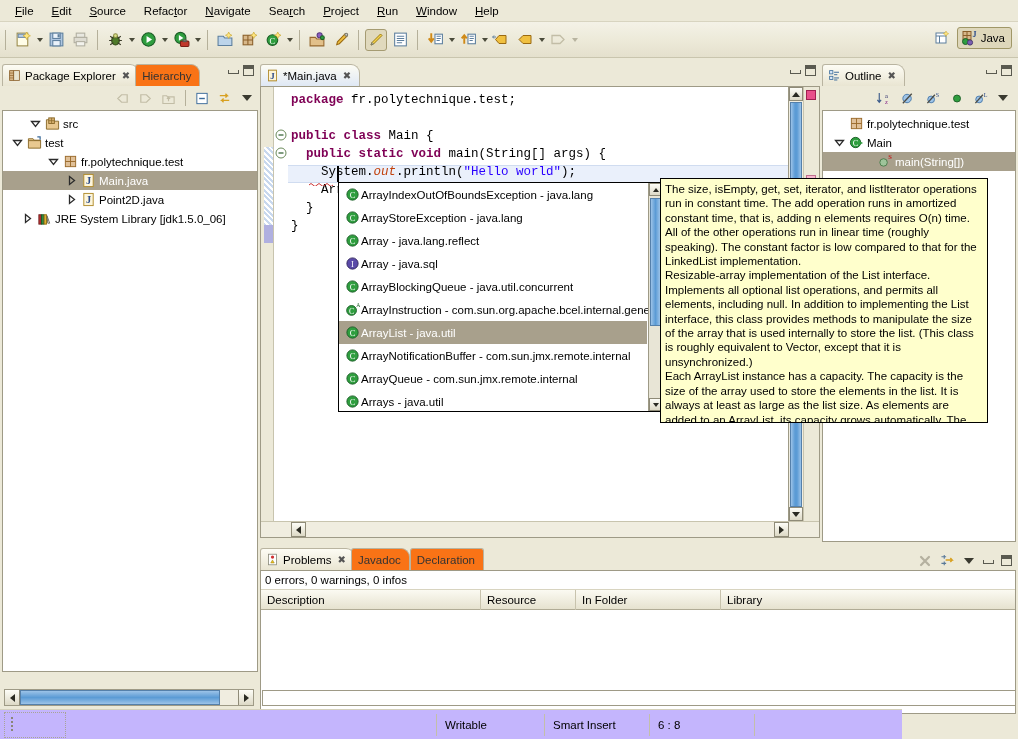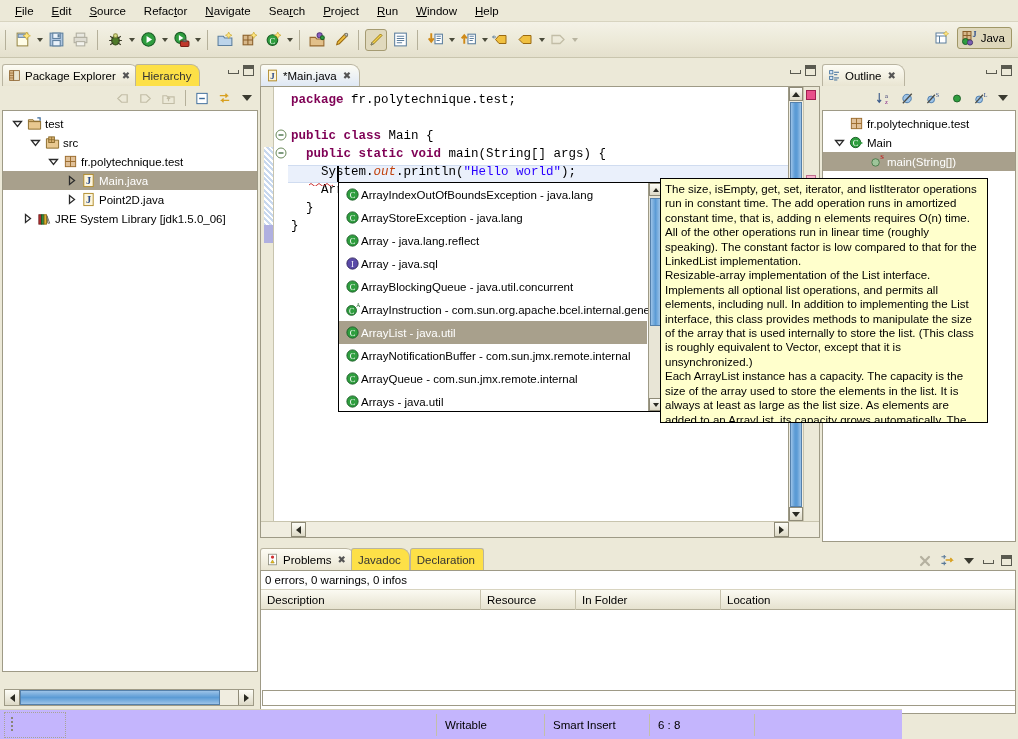--- a/index.html
+++ b/index.html
@@ -99,21 +99,21 @@
     border-top-left-radius: 3px;
     border-top-right-radius: 9px;
     position: relative;
     cursor: default;
   }
   .ptab.active {
     background: linear-gradient(to bottom,#fdfcf4,#e9e5d2);
     font-weight: normal;
   }
   .ptab.inactive {
-    background: #fde047;
+    background: #f97316;
     color: #333;
   }
   .ptab-close {
     font-size: 10px; color: #555; line-height: 1;
     margin-left: 2px;
   }
   .panel-toolbar {
     height: 24px; display: flex; align-items: center; justify-content: flex-end;
     gap: 2px; padding-right: 4px;
     background: #ece9d8;
@@ -490,49 +490,49 @@
         <svg width="17" height="15" viewBox="0 0 16 16">
           <path d="M3 5 h8 l-2 -2 M11 5 l-2 2" stroke="#d8a020" stroke-width="1.4" fill="none"></path>
           <path d="M13 10 H5 l2 -2 M5 10 l2 2" stroke="#d8a020" stroke-width="1.4" fill="none"></path>
         </svg>
         <div style="width:0;height:0;border-left:5px solid transparent;border-right:5px solid transparent;border-top:6px solid #3a3a30;margin-left:3px;"></div>
       </div>
     </div>
 
     <div class="panel-body" style="width:256px; height:562px;">
       <div id="pe-tree" style="padding-top:3px;">
+          <div class="tree-row" style="padding-left: 24px;">
+            <div class="twisty">
+              <svg width="11" height="11" viewBox="0 0 11 11">
+                <path d="M1.5 3.5 L9.5 3.5 L5.5 8.5 z" fill="none" stroke="#2b2b2b" stroke-width="1.3"></path>
+              </svg>
+            </div>
+            <span class="tree-ico">
+              <svg width="15" height="15" viewBox="0 0 16 16">
+                <path d="M1.5 4 h5 l1.2 1.5 H14.5 v8.5 H1.5 z" fill="#e8c890" stroke="#8a6a2a"></path>
+                <rect x="4" y="2" width="6" height="6" fill="#d8b070" stroke="#8a6a2a"></rect>
+                <path d="M7 2 v6 M4 5 h6" stroke="#8a6a2a" stroke-width=".8"></path>
+              </svg>
+            </span>
+            <span class="tree-label">src</span>
+          </div>
           <div class="tree-row" style="padding-left: 6px;">
             <div class="twisty">
               <svg width="11" height="11" viewBox="0 0 11 11">
                 <path d="M1.5 3.5 L9.5 3.5 L5.5 8.5 z" fill="none" stroke="#2b2b2b" stroke-width="1.3"></path>
               </svg>
             </div>
             <span class="tree-ico">
               <svg width="15" height="15" viewBox="0 0 16 16">
                 <path d="M1.5 4 h5 l1.2 1.5 H14.5 v8.5 H1.5 z" fill="#e8c890" stroke="#8a6a2a"></path>
                 <path d="M1.5 6 h13" stroke="#8a6a2a"></path>
                 <path d="M11 2 h3 v3" fill="none" stroke="#3a6a9a" stroke-width="1.3"></path>
               </svg>
             </span>
             <span class="tree-label">test</span>
-          </div>
-          <div class="tree-row" style="padding-left: 24px;">
-            <div class="twisty">
-              <svg width="11" height="11" viewBox="0 0 11 11">
-                <path d="M1.5 3.5 L9.5 3.5 L5.5 8.5 z" fill="none" stroke="#2b2b2b" stroke-width="1.3"></path>
-              </svg>
-            </div>
-            <span class="tree-ico">
-              <svg width="15" height="15" viewBox="0 0 16 16">
-                <path d="M1.5 4 h5 l1.2 1.5 H14.5 v8.5 H1.5 z" fill="#e8c890" stroke="#8a6a2a"></path>
-                <rect x="4" y="2" width="6" height="6" fill="#d8b070" stroke="#8a6a2a"></rect>
-                <path d="M7 2 v6 M4 5 h6" stroke="#8a6a2a" stroke-width=".8"></path>
-              </svg>
-            </span>
-            <span class="tree-label">src</span>
           </div>
           <div class="tree-row" style="padding-left: 42px;">
             <div class="twisty">
               <svg width="11" height="11" viewBox="0 0 11 11">
                 <path d="M1.5 3.5 L9.5 3.5 L5.5 8.5 z" fill="none" stroke="#2b2b2b" stroke-width="1.3"></path>
               </svg>
             </div>
             <span class="tree-ico">
               <svg width="15" height="15" viewBox="0 0 16 16">
                 <rect x="2.5" y="2.5" width="11" height="11" fill="#e0c098" stroke="#9a6a2a"></rect>
@@ -739,21 +739,21 @@
             </div>
             <span class="tree-ico">
               <svg width="15" height="15" viewBox="0 0 16 16">
                 <circle cx="7" cy="8" r="5.5" fill="#2f9e3f" stroke="#1a5c25"></circle>
                 <text x="7" y="11.3" font-size="9" fill="#fff" text-anchor="middle" font-family="Liberation Serif, serif">C</text>
                 <path d="M12 7 l3 1.6 -3 1.6 z" fill="#2f9e3f"></path>
               </svg>
             </span>
             <span class="tree-label">Main</span>
           </div>
-          <div class="tree-row selected" style="padding-left: 28px;">
+          <div class="tree-row selected" style="padding-left: 36px;">
             <div class="twisty"></div>
             <span class="tree-ico">
               <svg width="15" height="15" viewBox="0 0 16 16">
                 <circle cx="7" cy="9" r="4" fill="#9ec49a" stroke="#4a7a4a"></circle>
                 <text x="12" y="5.5" font-size="7" fill="#c02020" font-family="Liberation Serif, serif" font-weight="bold">S</text>
               </svg>
             </span>
             <span class="tree-label">main(String[])</span>
           </div>
         </div>
@@ -903,21 +903,21 @@
         <div class="max-ico"></div>
       </div>
     </div>
 
     <div class="panel-body" style="width:756px; height:144px;">
       <div style="height:19px;line-height:19px;padding-left:4px;font-size:11.5px;background:#fff;border-bottom:1px solid #d8d4c0;">0 errors, 0 warnings, 0 infos</div>
       <div class="tbl-head">
         <div class="th" style="width:220px;">Description</div>
         <div class="th" style="width:95px;">Resource</div>
         <div class="th" style="width:145px;">In Folder</div>
-        <div class="th" style="width:290px;border-right:none;">Location</div>
+        <div class="th" style="width:290px;border-right:none;">Library</div>
       </div>
       <div style="background:#fff;height:76px;"></div>
     </div>
   </div>
 
   <div style="position:absolute;left:262px;top:690px;width:754px;height:16px;background:#fff;border:1px solid #9e9a86;"></div>
 
   <div class="statusbar">
     <div style="width:62px;height:26px;border:1px dotted #a8a496;margin-left:4px;display:flex;align-items:center;padding-left:6px;">
       <div style="width:2px;height:16px;background:repeating-linear-gradient(to bottom,#8a8678 0 2px,transparent 2px 4px);"></div>

